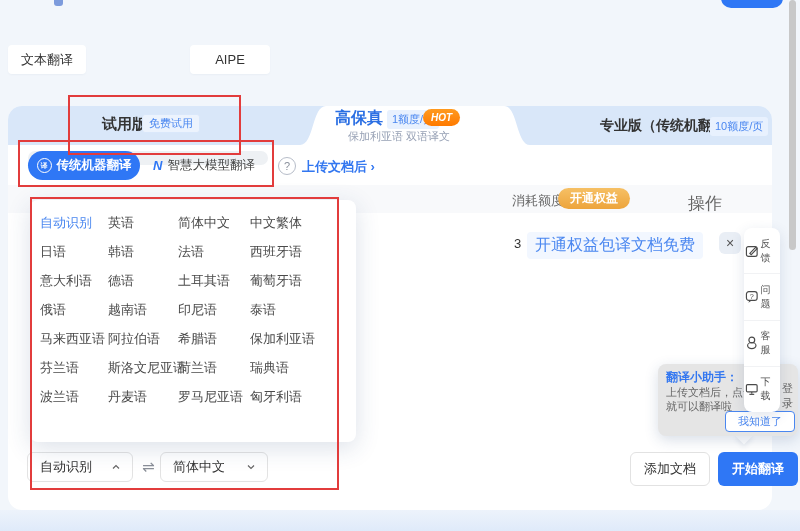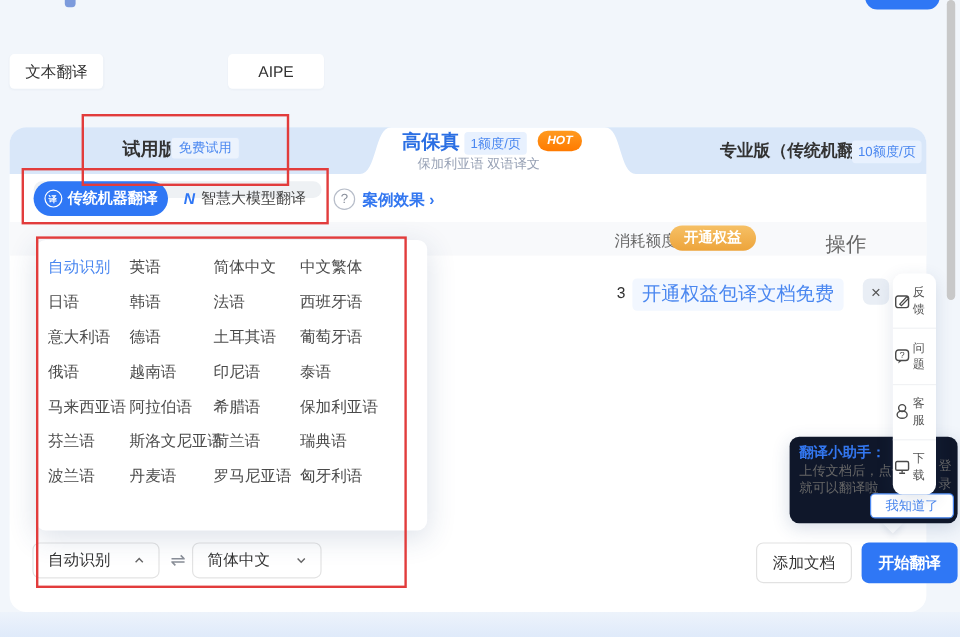--- a/index.html
+++ b/index.html
@@ -18,21 +18,21 @@
   .tab1{left:8px;width:78px;} .tab2{left:97px;width:84px;} .tab3{left:190px;width:80px;}
 
   
   .card{left:8px;top:106px;width:764px;height:404px;background:#fff;border-radius:14px;}
   .band{left:0;top:0;width:764px;height:39px;background:#d9e7f9;border-radius:14px 14px 0 0;}
   .hifi-tab{left:292px;top:0;width:230px;height:39px;}
   .trial-name{left:94px;top:9px;font-size:15px;font-weight:bold;color:#333;}
   .trial-badge{left:134px;top:8px;font-size:11px;color:#4a87f0;background:#ecf3fd;border:1px solid #dae8fb;border-radius:3px;padding:1px 6px;}
   .hifi-name{left:327px;top:2px;font-size:16px;font-weight:bold;color:#2b6fe3;}
   .hifi-quota{left:379px;top:4px;font-size:11px;color:#4a87f0;background:#e8f1fe;border-radius:3px;padding:2px 5px;}
-  .hot-badge{left:440px;top:3px;font-size:10px;font-weight:bold;font-style:italic;color:#fff;
+  .hot-badge{left:415px;top:3px;font-size:10px;font-weight:bold;font-style:italic;color:#fff;
              background:linear-gradient(180deg,#ff9a1f,#ff7a00);border-radius:9px;padding:3px 8px;}
   .hifi-desc{left:340px;top:23px;font-size:11px;color:#97a1b5;}
   .pro-name{left:592px;top:11px;font-size:14px;font-weight:bold;color:#333;}
   .pro-quota{left:702px;top:11px;font-size:11px;color:#4a87f0;background:#e8f1fe;border-radius:3px;padding:2px 5px;}
 
   
   .toggle-wrap{left:20px;top:45px;width:240px;height:14px;background:#eef1f4;border-radius:15px;display:flex;}
   .seg{height:29px;display:flex;align-items:center;justify-content:center;font-size:12.5px;color:#444;cursor:pointer;gap:5px;}
   .seg1{width:112px;background:#2f77f5;color:#fff;border-radius:15px;font-weight:bold;}
   .seg2{width:128px;}
@@ -71,21 +71,21 @@
   .lang.sel-lang{color:#4a87f0;}
 
   
   .side{left:744px;top:228px;width:36px;height:184px;background:#fff;border-radius:8px;z-index:26;
         box-shadow:0 4px 14px rgba(40,70,120,.14);display:flex;flex-direction:column;align-items:center;}
   .side-item{width:100%;height:46px;display:flex;flex-direction:row;align-items:center;justify-content:center;cursor:pointer;gap:1px;}
   .side-item + .side-item{border-top:1px solid #f1f2f4;}
   .side-label{font-size:10px;color:#555;}
 
   
-  .tip{left:658px;top:364px;width:140px;height:72px;background:#0f172a;border-radius:8px;z-index:24;
+  .tip{left:658px;top:364px;width:140px;height:72px;background:#e5e5e5;border-radius:8px;z-index:24;
        box-shadow:0 4px 14px rgba(40,70,120,.18);}
   .tip-title{left:8px;top:5px;font-size:12px;font-weight:bold;color:#3377f0;}
   .tip-l1{left:8px;top:21px;font-size:11px;color:#666;white-space:nowrap;}
   .tip-l2{left:8px;top:35px;font-size:11px;color:#666;}
   .tip-frag{left:124px;top:17px;font-size:11px;color:#666;}
   .tip-btn{right:3px;bottom:4px;position:absolute;width:68px;height:19px;border:1px solid #4a87f0;border-radius:4px;
            color:#4a87f0;font-size:11px;display:flex;align-items:center;justify-content:center;background:#fff;cursor:pointer;}
   .tip-arrow{left:738px;top:430px;width:12px;height:12px;background:#fff;transform:rotate(45deg);z-index:23;
              box-shadow:2px 2px 5px rgba(40,70,120,.10);}
 
@@ -131,21 +131,21 @@
       <div class="seg seg1">
         <span class="circ-ico">译</span>
         <span>传统机器翻译</span>
       </div>
       <div class="seg seg2">
         <span class="n-ico">N</span>
         <span>智慧大模型翻译</span>
       </div>
     </div>
     <div class="abs help-q">?</div>
-    <span class="abs case-link">案例效果 ›</span>
+    <span class="abs case-link">上传文档后 ›</span>
 
     <div class="abs thead"></div>
     <span class="abs th-consume">消耗额度</span>
     <div class="abs gold-pill">开通权益</div>
     <span class="abs th-op">操作</span>
 
     <span class="abs row-quota">3</span>
     <span class="abs row-link">开通权益包译文档免费</span>
     <div class="abs row-close">×</div>
 

